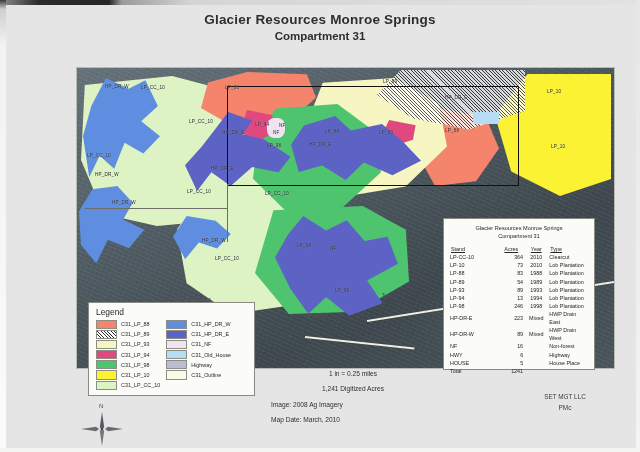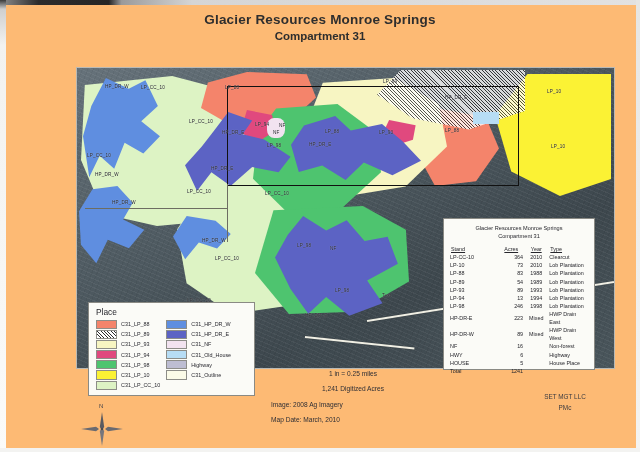--- a/index.html
+++ b/index.html
@@ -3,21 +3,21 @@
 <meta charset="utf-8">
 <style>
   html, body {
     margin: 0; padding: 0;
     background: #ffffff;
     font-family: "Liberation Sans", sans-serif;
   }
   #page {
     position: relative;
     width: 640px; height: 452px;
-    background: #fdba74;
+    background: #e5e5e5;
     overflow: hidden;
   }
   
   .scan-edge-top {
     position: absolute; left: 0; top: 0; width: 640px; height: 5px;
     background: linear-gradient(90deg,#8f8f8f 0%, #2b2b2b 6%, #262626 17%,
                 #9a9a9a 19%, #d5d5d5 30%, #e2e2e2 100%);
   }
   .scan-edge-left {
     position: absolute; left: 0; top: 0; width: 6px; height: 452px;
@@ -260,21 +260,21 @@
         <span class="poly-lbl" style="left: 220px; top: 175px;">LP_98</span>
         <span class="poly-lbl" style="left: 253px; top: 178px;">NF</span>
         <span class="poly-lbl" style="left: 110px; top: 230px;">LP_CC_10</span>
         <span class="poly-lbl" style="left: 258px; top: 220px;">LP_98</span>
         <span class="poly-lbl" style="left: 305px; top: 225px;">Text</span>
         <span class="poly-lbl" style="left: 228px; top: 245px;">HP_DR_E</span>
       </div>
   </div>
 
   <div id="legend">
-    <div class="legend-title">Place</div>
+    <div class="legend-title">Legend</div>
     <div class="legend-cols">
       <div class="legend-col" id="legend-col-left">
           <div class="legend-row">
             <div class="swatch" style="background: rgb(244, 132, 107);"></div>
             <span class="legend-label">C31_LP_88</span>
           </div>
           <div class="legend-row">
             <div class="swatch hatch"></div>
             <span class="legend-label">C31_LP_89</span>
           </div>

